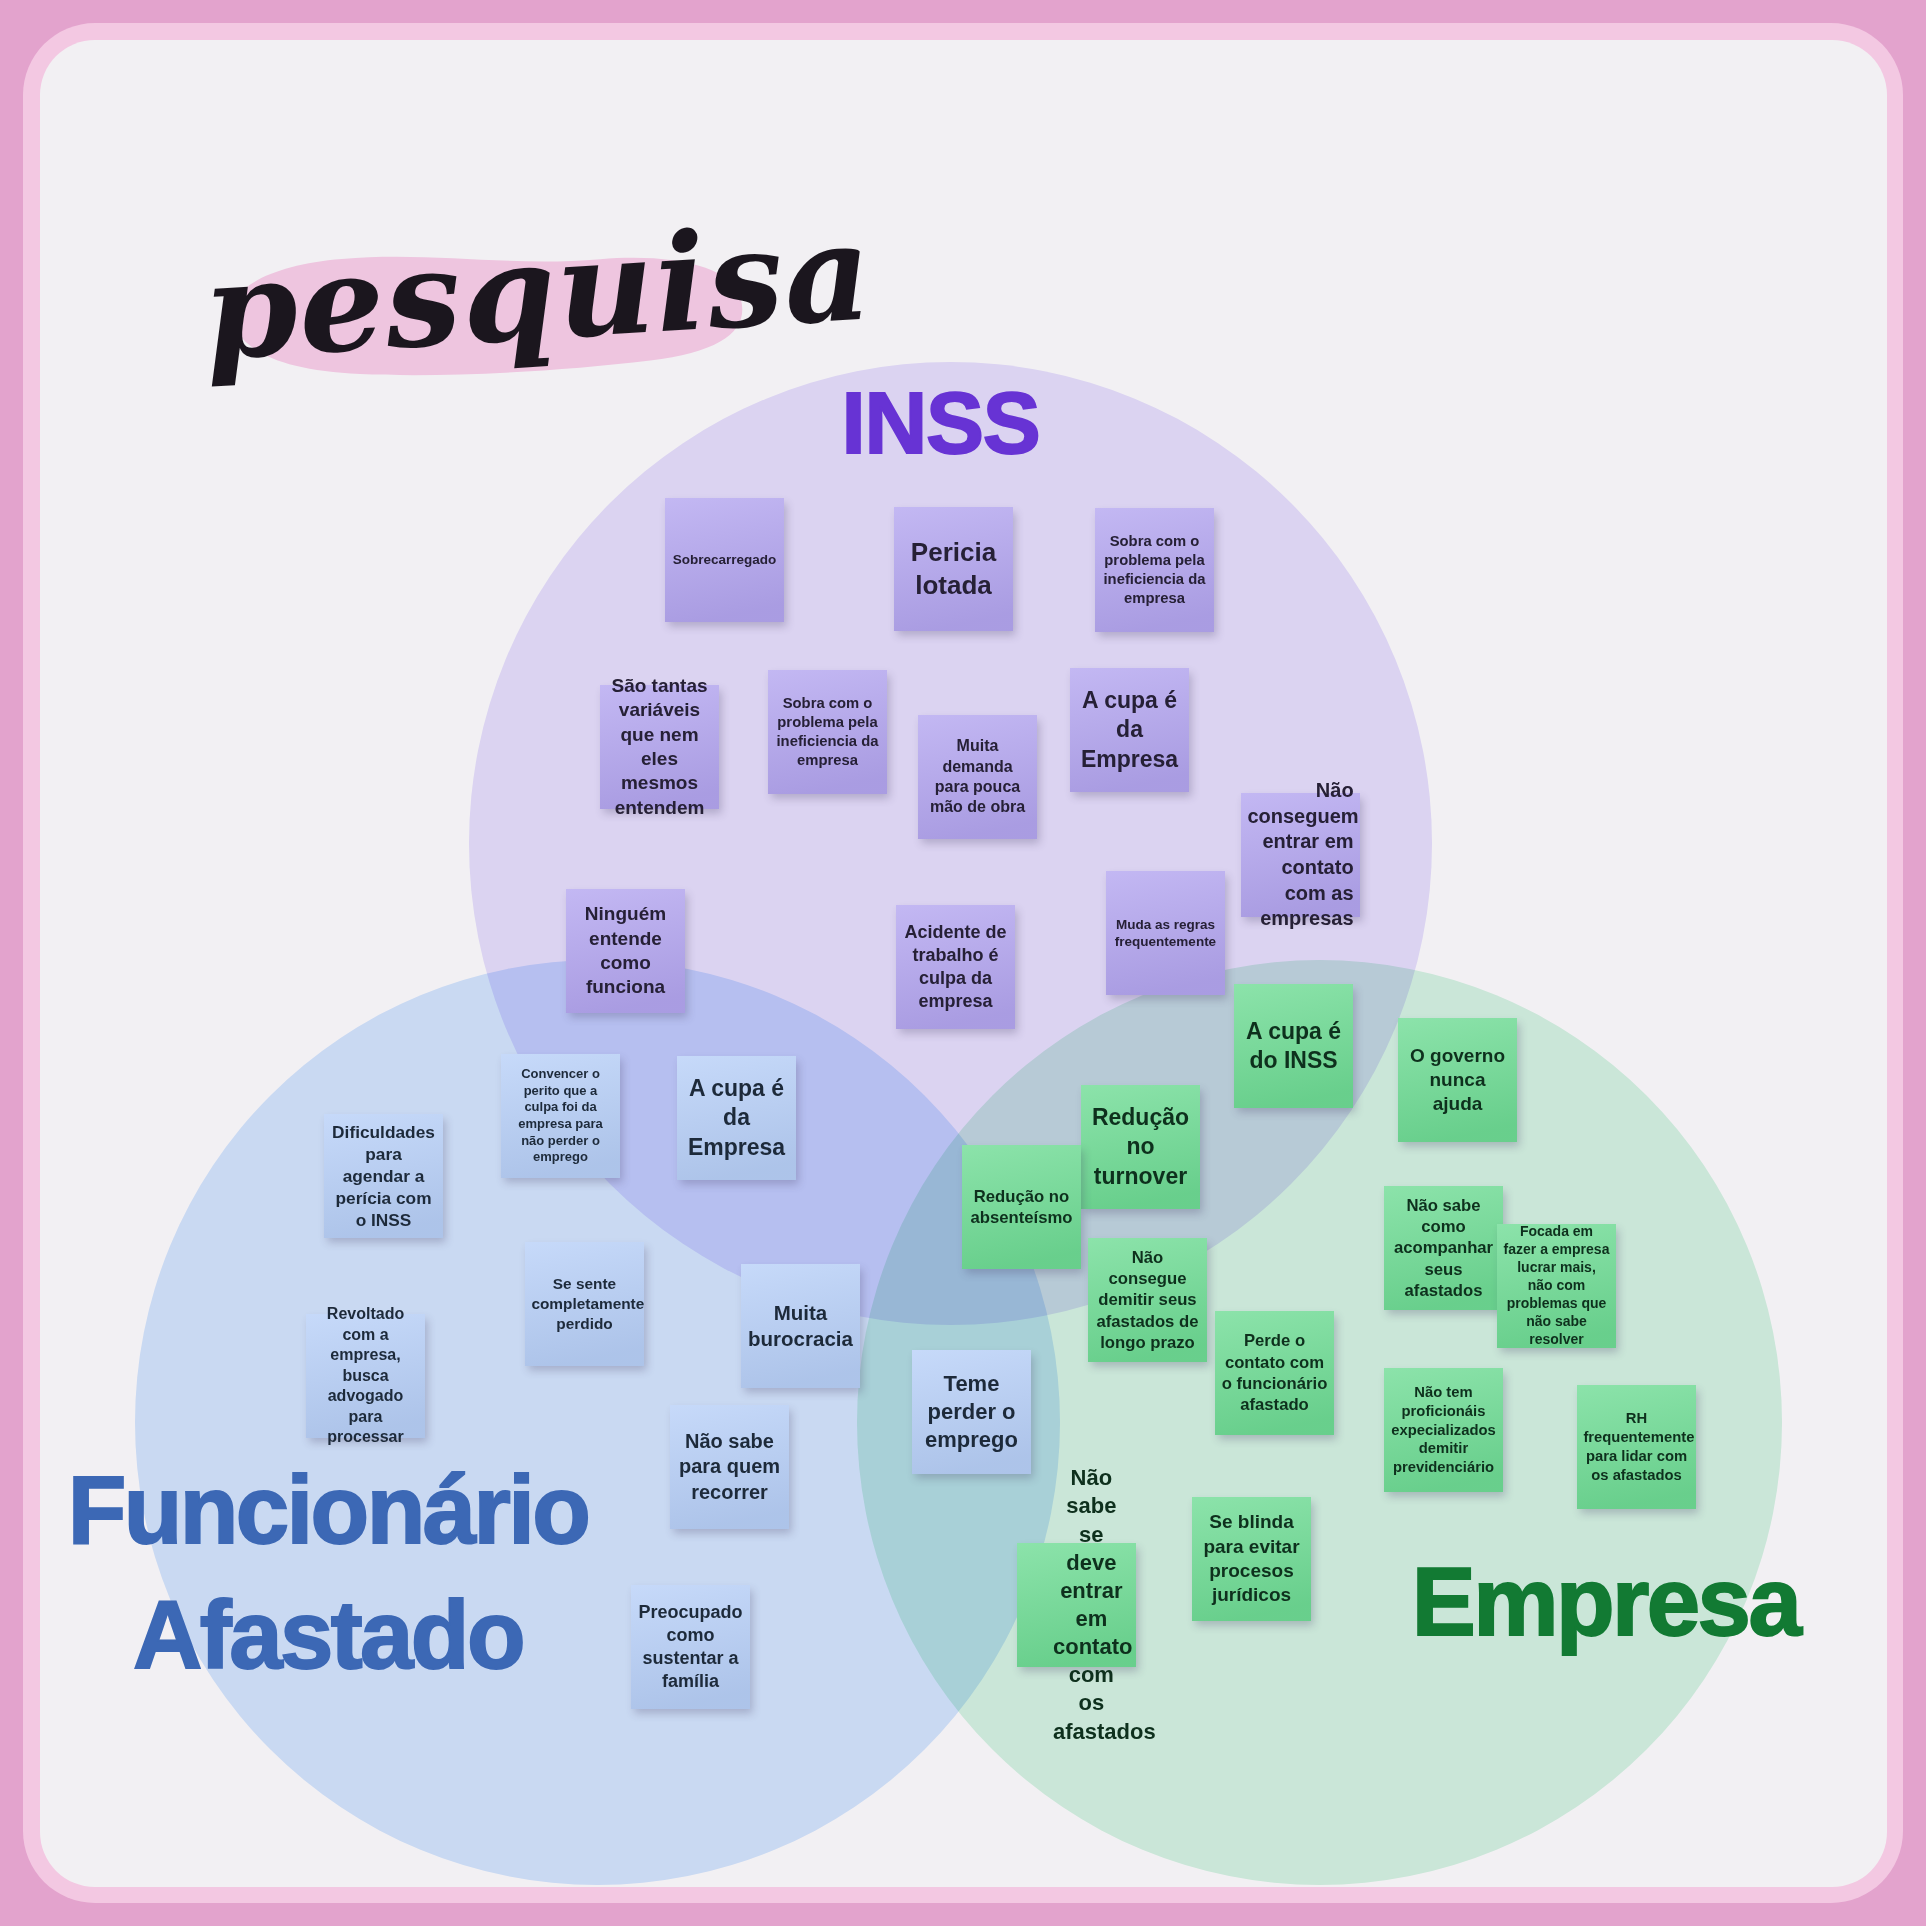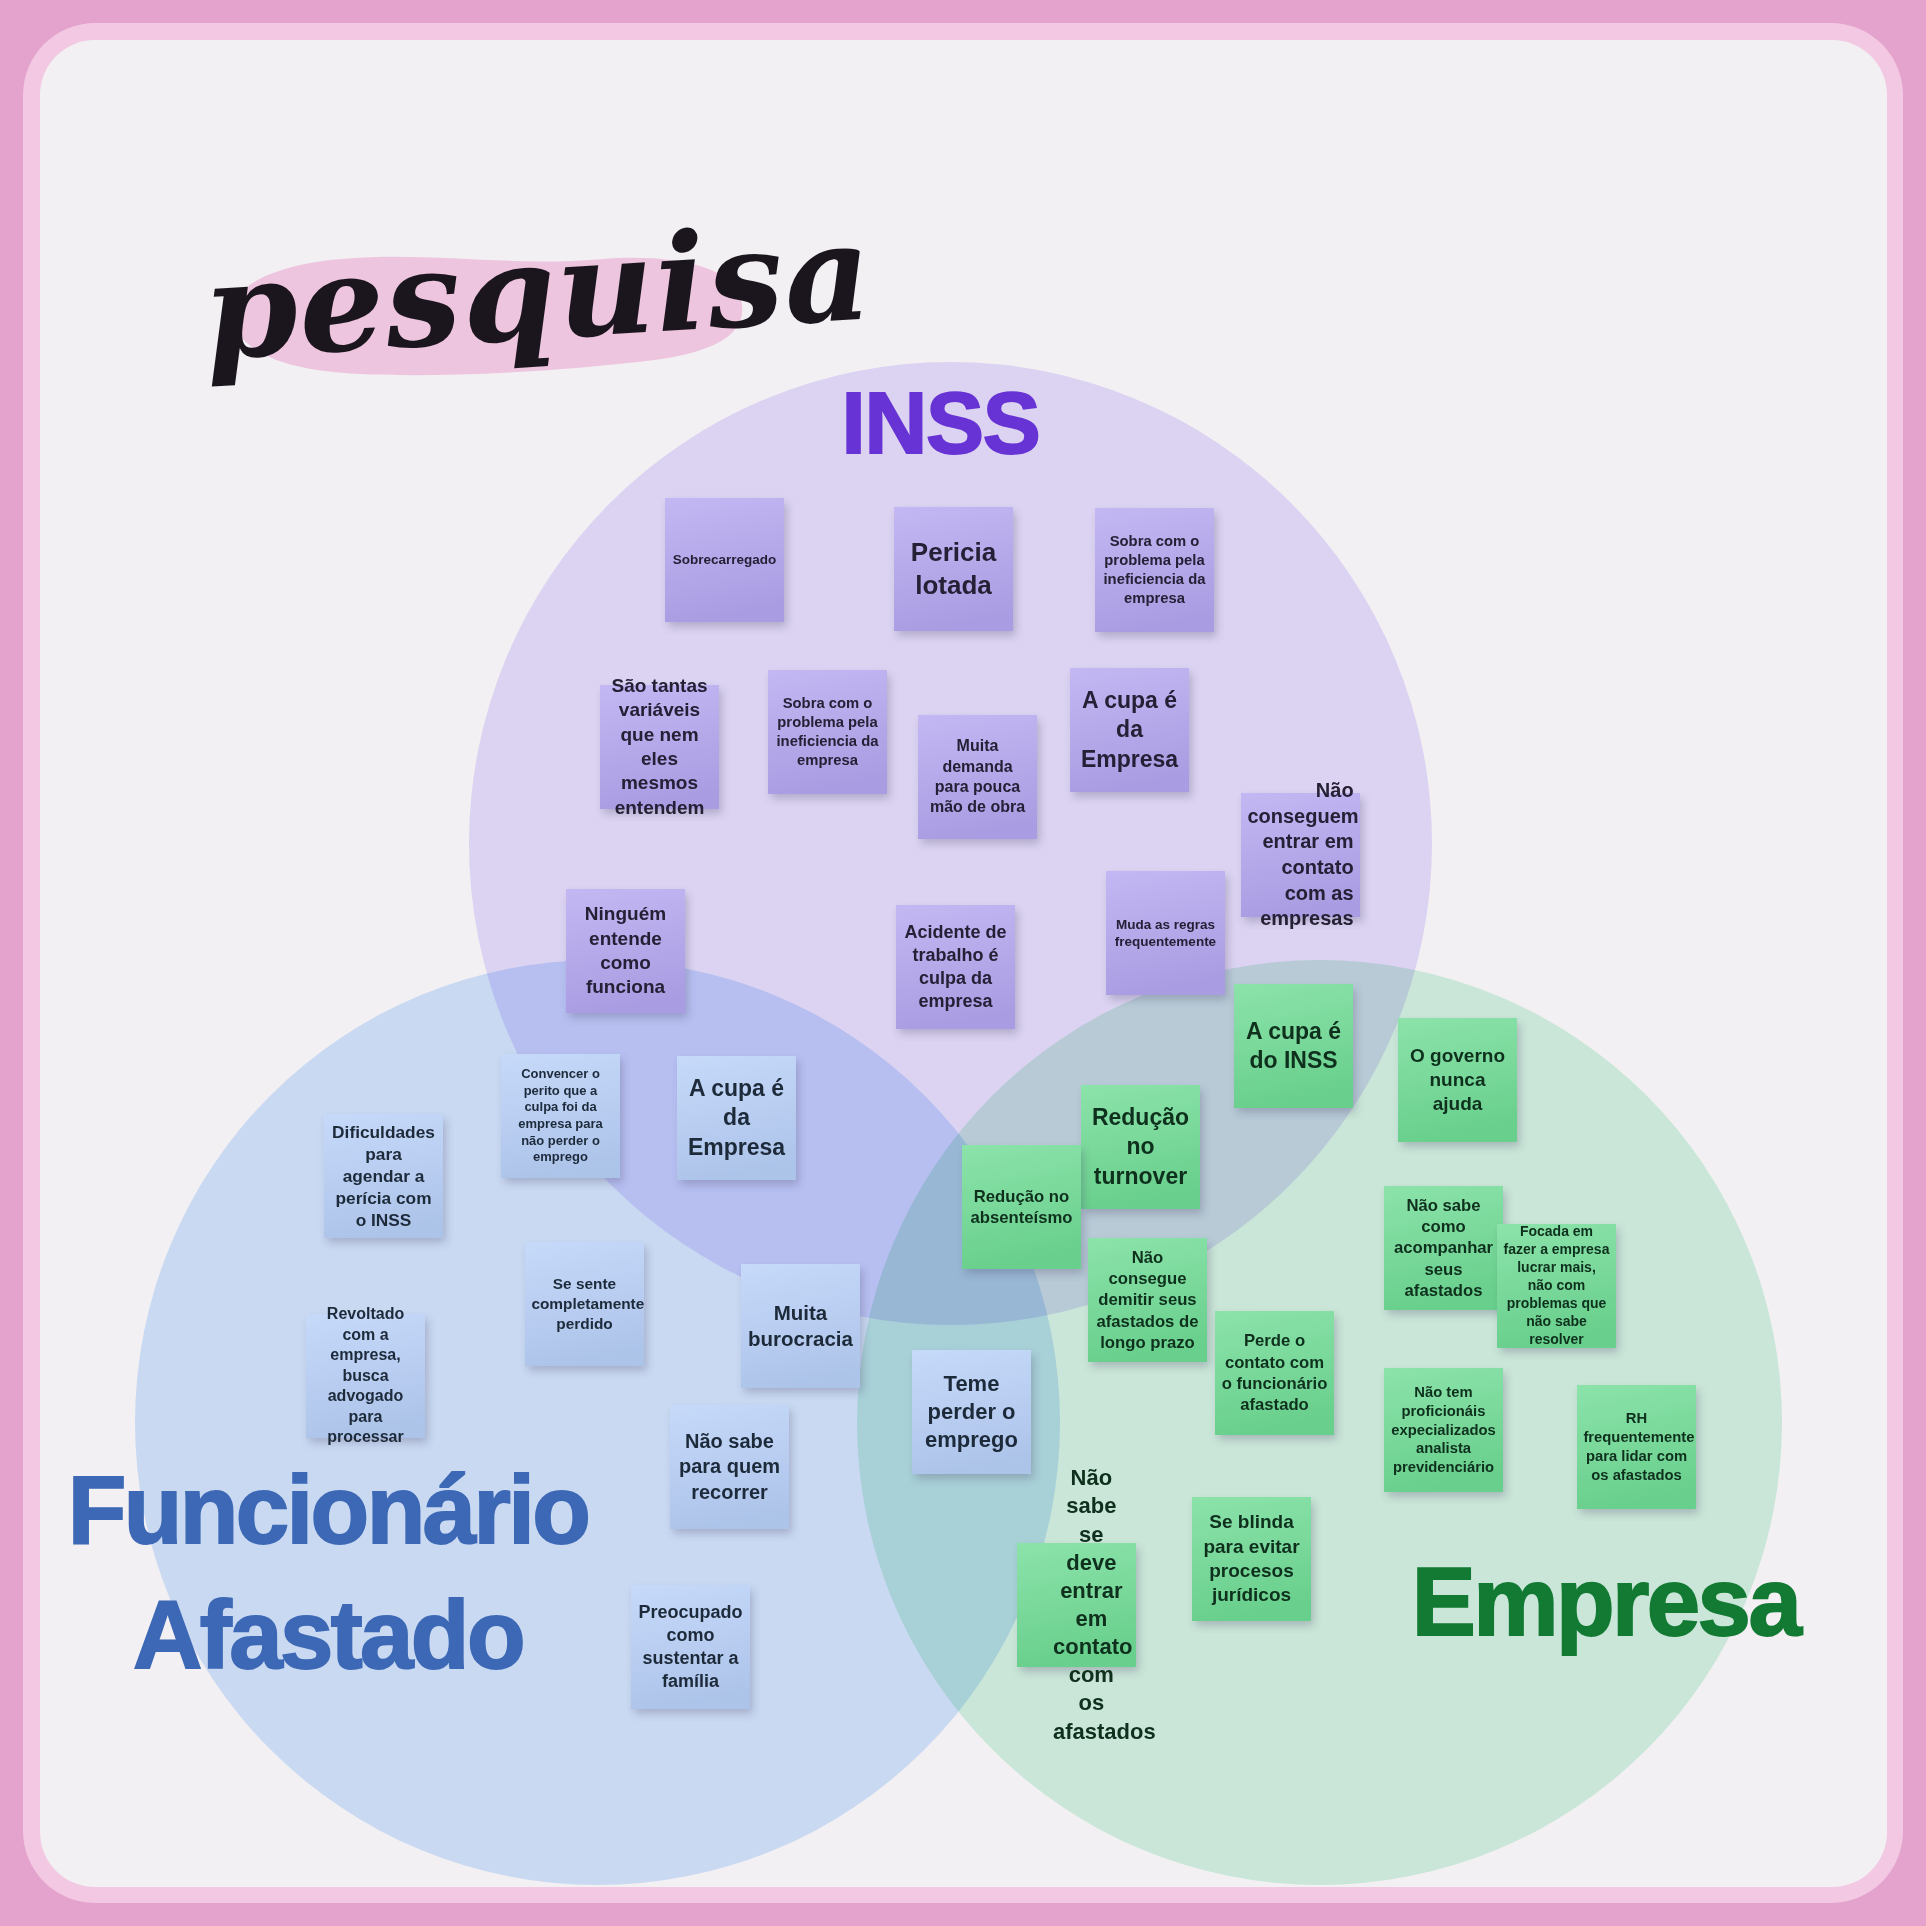--- a/index.html
+++ b/index.html
@@ -144,21 +144,21 @@
           <div class="note green" style="left: 1348px; top: 1186px; font-size: 16.7px; margin-left: 36px;">
             <span>Não sabe como acompanhar seus afastados</span>
           </div>
           <div class="note green" style="left: 1497px; top: 1224px; font-size: 14px;">
             <span>Focada em fazer a empresa lucrar mais, não com problemas que não sabe resolver</span>
           </div>
           <div class="note green" style="left: 1215px; top: 1311px; font-size: 16.7px;">
             <span>Perde o contato com o funcionário afastado</span>
           </div>
           <div class="note green" style="left: 1384px; top: 1368px; font-size: 14.8px;">
-            <span>Não tem proficionáis expecializados analista previdenciário</span>
+            <span>Não tem proficionáis expecializados demitir previdenciário</span>
           </div>
           <div class="note green" style="left: 1577px; top: 1385px; font-size: 14.8px;">
             <span>RH frequentemente para lidar com os afastados</span>
           </div>
           <div class="note green" style="left: 1192px; top: 1497px; font-size: 19px;">
             <span>Se blinda para evitar procesos jurídicos</span>
           </div>
           <div class="note green" style="left: 1017px; top: 1543px; font-size: 22px; padding-left: 36px;">
             <span>Não sabe se deve entrar em contato com os afastados</span>
           </div>

